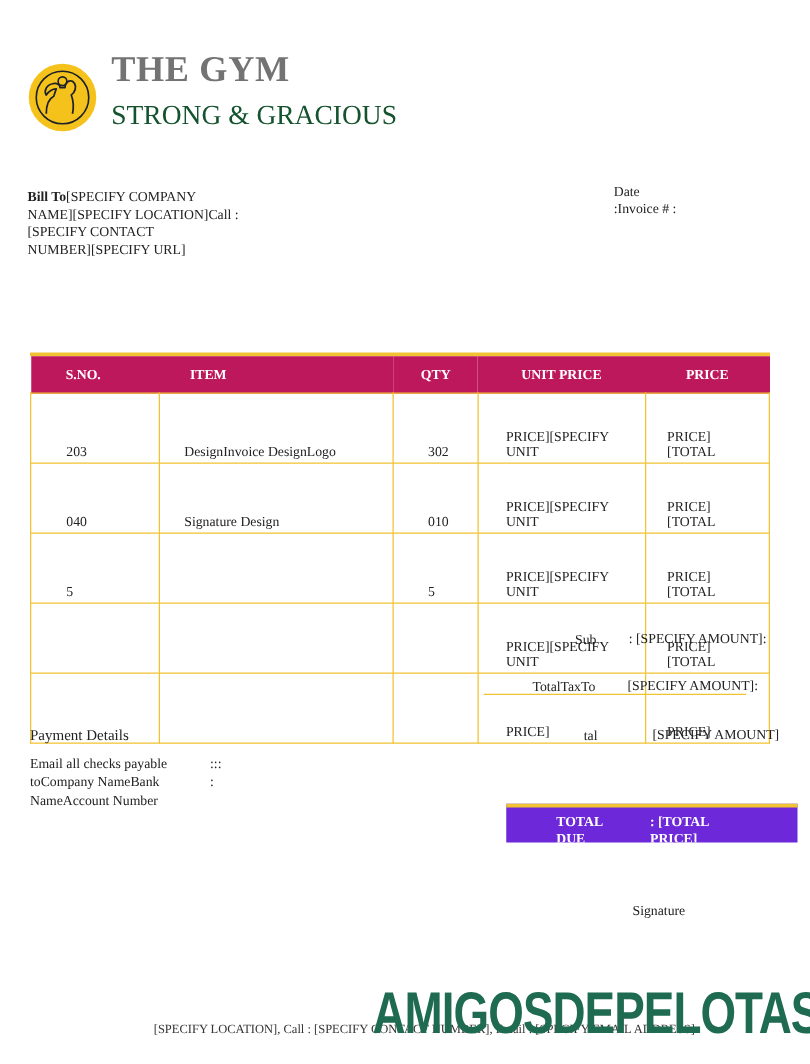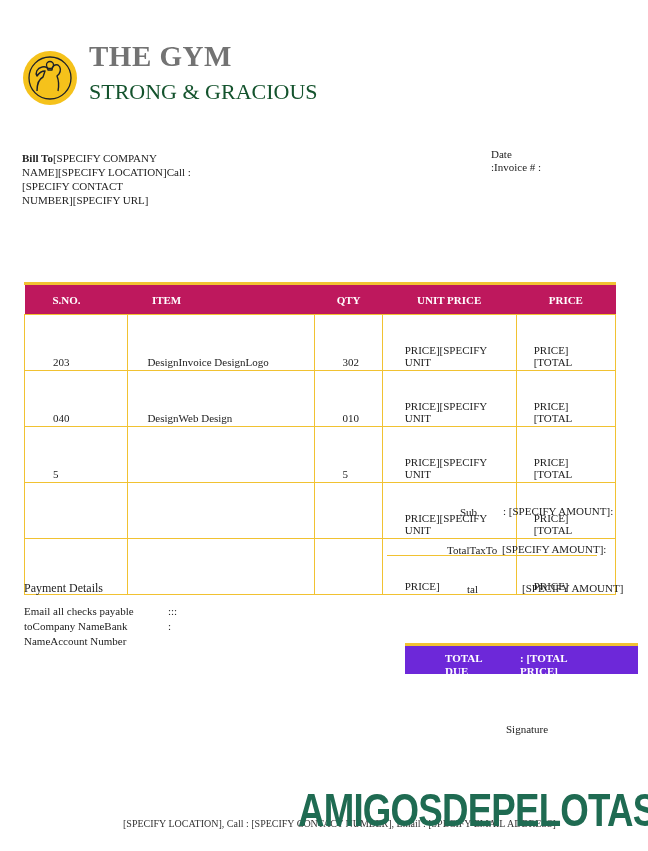--- a/index.html
+++ b/index.html
@@ -89,21 +89,21 @@
   <tbody>
     <tr>
       <td class="pad-sno">203</td>
       <td class="pad-item">DesignInvoice DesignLogo</td>
       <td class="pad-qty">302</td>
       <td class="pad-unit">PRICE][SPECIFY UNIT</td>
       <td class="pad-price">PRICE][TOTAL</td>
     </tr>
     <tr>
       <td class="pad-sno">040</td>
-      <td class="pad-item">DesignWeb Design</td>
+      <td class="pad-item">Signature Design</td>
       <td class="pad-qty">010</td>
       <td class="pad-unit">PRICE][SPECIFY UNIT</td>
       <td class="pad-price">PRICE][TOTAL</td>
     </tr>
     <tr>
       <td class="pad-sno">5</td>
       <td class="pad-item"></td>
       <td class="pad-qty">5</td>
       <td class="pad-unit">PRICE][SPECIFY UNIT</td>
       <td class="pad-price">PRICE][TOTAL</td>
@@ -120,21 +120,21 @@
       <td class="pad-item"></td>
       <td class="pad-qty"></td>
       <td class="pad-unit">PRICE]</td>
       <td class="pad-price">PRICE]</td>
     </tr>
   </tbody>
 </table>
 
 <div class="abs sum" style="left:460px;top:506px;">Sub</div>
 <div class="abs sum" style="left:503px;top:505px;">: [SPECIFY AMOUNT]:</div>
-<div class="abs sum" style="left:447px;top:544px;">TotalTaxTo</div>
+<div class="abs sum" style="left:426px;top:544px;">TotalTaxTo</div>
 <div class="abs sum" style="left:502px;top:543px;">[SPECIFY AMOUNT]:</div>
 <div class="abs sum-line"></div>
 <div class="abs sum" style="left:467px;top:583px;">tal</div>
 <div class="abs sum" style="left:502px;top:582px;padding-left:20px;">[SPECIFY AMOUNT]</div>
 
 <div class="abs pay-title">Payment Details</div>
 <div class="abs pay-body">
   <div>Email all checks payable</div>
   <div>toCompany NameBank</div>
   <div>NameAccount Number</div>

